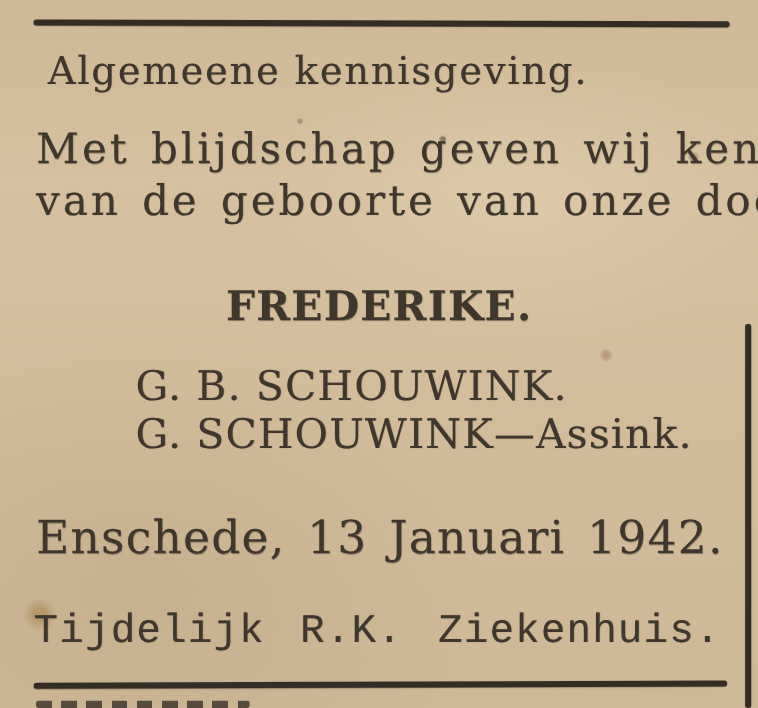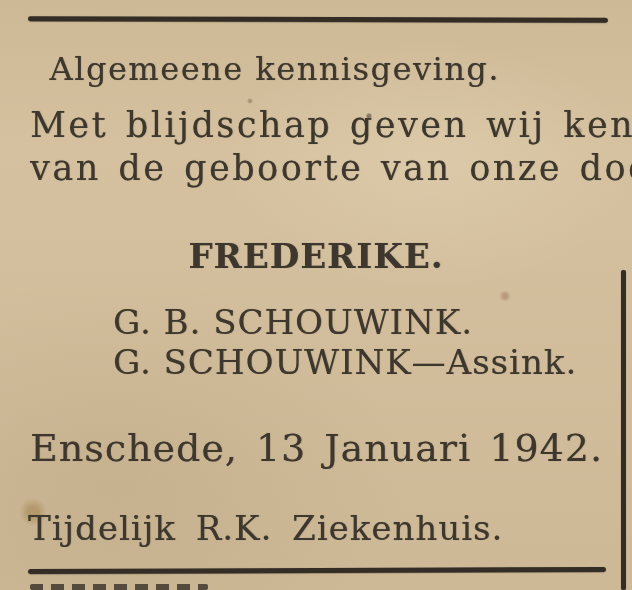--- a/index.html
+++ b/index.html
@@ -19,40 +19,40 @@
       linear-gradient(180deg, rgba(140,115,75,.10), rgba(0,0,0,0) 25%, rgba(120,95,60,.08) 96%);
   }
   .clip { position: absolute; inset: 0; }
   .txt {
     position: absolute;
     color: var(--ink, #3e372d);
     text-shadow: 0.4px 0.4px 0.8px rgba(62,55,45,.55);
     white-space: nowrap;
   }
   .heading {
-    left: 30px; top: 50px; width: 470px;
-    font-size: 32px; letter-spacing: 1.5px; text-align: right;
+    left: 30px; top: 40px; width: 470px;
+    font-size: 32px; letter-spacing: 1.5px; text-align: center;
   }
   .body-par {
     left: 30px; top: 104px; width: 590px;
     font-size: 35px; line-height: 43px;
     letter-spacing: 2.5px; word-spacing: 4px;
   }
   .baby-name {
     left: 0; top: 236px; width: 632px;
     font-size: 34px; font-weight: bold;
     letter-spacing: 1px; text-align: center;
   }
   .parents {
     left: 113px; top: 302px;
     font-size: 34px; line-height: 40px; letter-spacing: 1px;
   }
   .place-date { left: 30px; top: 426px; font-size: 38px; letter-spacing: 1px; word-spacing: 5px; }
   .address    { left: 62px; top: 462px; font-size: 34px; letter-spacing: 1.5px; word-spacing: 6px; }
-  .loc-note   { left: 28px; top: 508px; font-size: 34px; letter-spacing: 1px; word-spacing: 8px; }
+  .loc-note   { left: 28px; top: 508px; font-size: 34px; letter-spacing: 1px; word-spacing: 8px; font-family: Liberation Mono, monospace; }
   .rule {
     position: absolute; background: var(--rule, #342d26);
     border-radius: 3px;
     box-shadow: 0 0.5px 1px rgba(52,45,38,.5);
   }
   .rule-top    { left: 28px; top: 17px;  width: 580px; height: 5px; transform: rotate(0.15deg); }
   .rule-bottom { left: 28px; top: 568px; width: 578px; height: 5px; transform: rotate(-0.2deg); }
   .rule-right  { left: 621px; top: 270px; width: 5px; height: 320px; border-radius: 2px; }
   .cutoff-frag {
     position: absolute; left: 30px; top: 584px; width: 178px; height: 6px;

